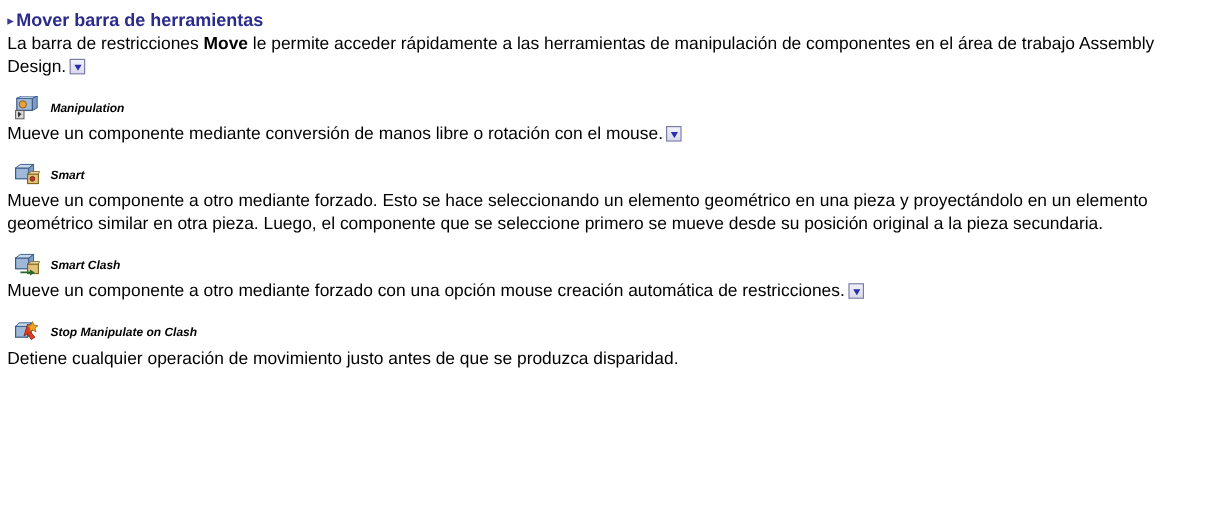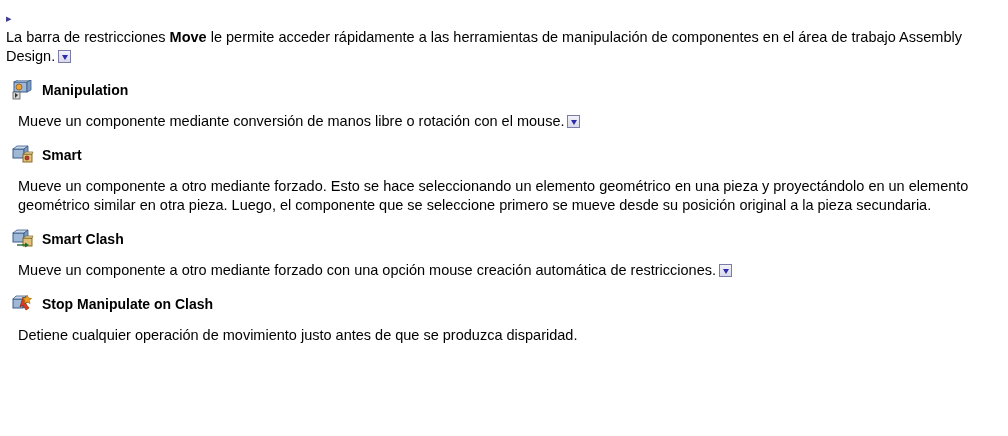--- a/index.html
+++ b/index.html
@@ -76,44 +76,46 @@
   }
   .item-head {
     display: flex;
     align-items: center;
     gap: 8px;
     margin-left: 6px;
     margin-bottom: 3px;
   }
   .item-name {
     font-weight: bold;
-    font-size: 14px;
+    font-size: 10px;
+    font-style: italic;
   }
   .item-body {
-    margin: 12px;
+    margin: 0;
     line-height: 19px;
     max-width: 992px;
   }
 
   
   .icon {
     width: 22px;
     height: 20px;
     position: relative;
     flex: 0 0 22px;
   }
   .icon svg { display: block; }
 </style>
 </head>
 <body>
 
 <div class="page">
 
   <div class="title-row">
     <span class="bullet-arrow">▸</span>
+    <span class="doc-title">Mover barra de herramientas</span>
   </div>
 
   <p class="intro"><span>La barra de restricciones </span><b>Move</b><span> le permite acceder rápidamente a las herramientas de manipulación de componentes en el área de trabajo Assembly Design.</span><span class="xbox"></span></p>
 
   <div class="item">
     <div class="item-head">
       <span class="icon">
         <svg width="22" height="20" viewBox="0 0 22 20">
           <rect x="2" y="2" width="13" height="10" fill="#9fb8d8" stroke="#3a5a86" stroke-width="1"></rect>
           <path d="M2 2 L6 0 L19 0 L15 2 Z" fill="#c8d8ec" stroke="#3a5a86" stroke-width="0.8"></path>

